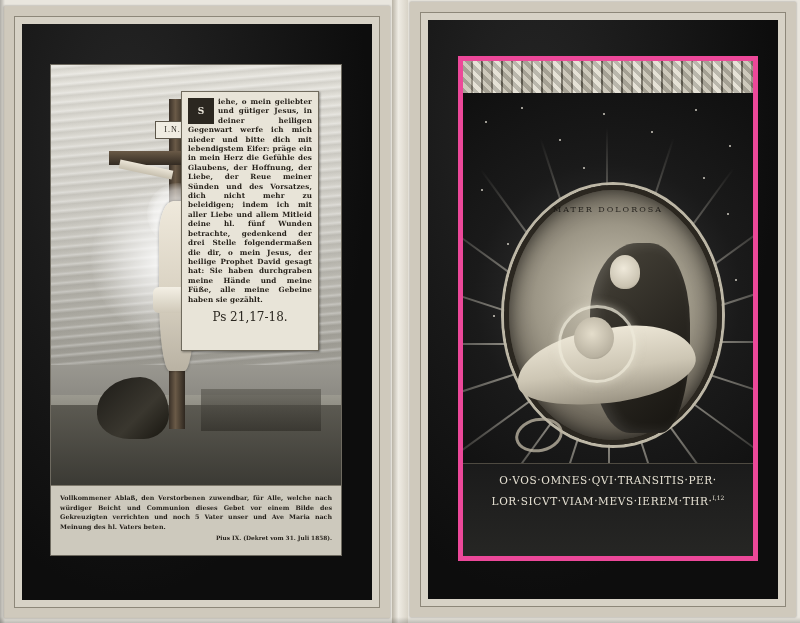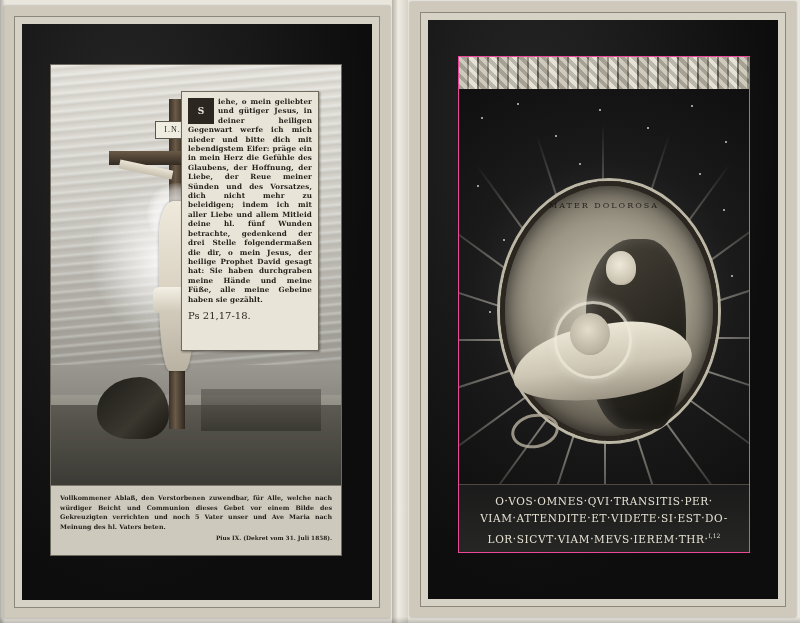--- a/index.html
+++ b/index.html
@@ -192,23 +192,23 @@
     color: #e8e4d8;
     font-family: "DejaVu Serif", serif;
     font-size: 9px;
     font-weight: bold;
     text-align: center;
     line-height: 26px;
   }
   .verse-ref {
     margin-top: 6px;
     font-family: "DejaVu Serif", serif;
-    font-size: 10px;
+    font-size: 12px;
     color: #2b2720;
-    text-align: left;
+    text-align: center;
   }
 
   .caption-left {
     position: absolute;
     left: 0; right: 0; bottom: 0;
     height: 70px;
     background: #cdc9bd;
     border-top: 1px solid #7d786b;
     padding: 7px 9px;
     box-sizing: border-box;
@@ -225,21 +225,21 @@
     text-align: right;
     font-size: 5.8px;
   }
 
   
   .print-right {
     position: absolute;
     left: 48px; top: 54px;
     width: 290px; height: 495px;
     background: #c4b5fd;
-    border: 1px solid #ec4899;
+    border: 5px solid #ec4899;
     overflow: hidden;
   }
   .ornament-band {
     position: absolute;
     left: 0; right: 0; top: 0; height: 32px;
     background:
       repeating-linear-gradient(90deg,
         #c9c4b5 0px, #c9c4b5 8px,
         #8e887a 8px, #8e887a 10px,
         #e3dfd2 10px, #e3dfd2 18px,
@@ -342,21 +342,21 @@
     left: 52px; bottom: 104px;
     width: 42px; height: 28px;
     border: 3px solid #b9b2a0;
     border-radius: 50%;
     transform: rotate(-12deg);
     opacity: .8;
   }
   .caption-right {
     position: absolute;
     left: 0; right: 0; bottom: 0;
-    height: 68px;
+    height: 93px;
     background: linear-gradient(to bottom, #1b1b1b, #262624);
     border-top: 1px solid #4e4a41;
     padding: 8px 10px;
     box-sizing: border-box;
     font-family: "DejaVu Serif", serif;
     font-size: 10.5px;
     line-height: 17px;
     color: #e6e1d3;
     letter-spacing: .6px;
     text-align: center;
@@ -484,21 +484,20 @@
         <div class="pieta-mary"></div>
         <div class="mary-face"></div>
         <div class="christ-body"></div>
         <div class="christ-halo"></div>
         <div class="christ-head"></div>
         <div class="crown-thorns"></div>
       </div>
 
       <div class="caption-right">
         <div>O·VOS·OMNES·QVI·TRANSITIS·PER·</div>
-        <div>VIAM·ATTENDITE·ET·VIDETE·SI·EST·DO-</div>
         <div>
           <span>LOR·SICVT·VIAM·MEVS·IEREM·THR·</span><span class="tiny">I,12</span>
         </div>
       </div>
     </div>
   </div>
 
   <div class="edge-shadow-left"></div>
   <div class="edge-shadow-bottom"></div>
 </div>

